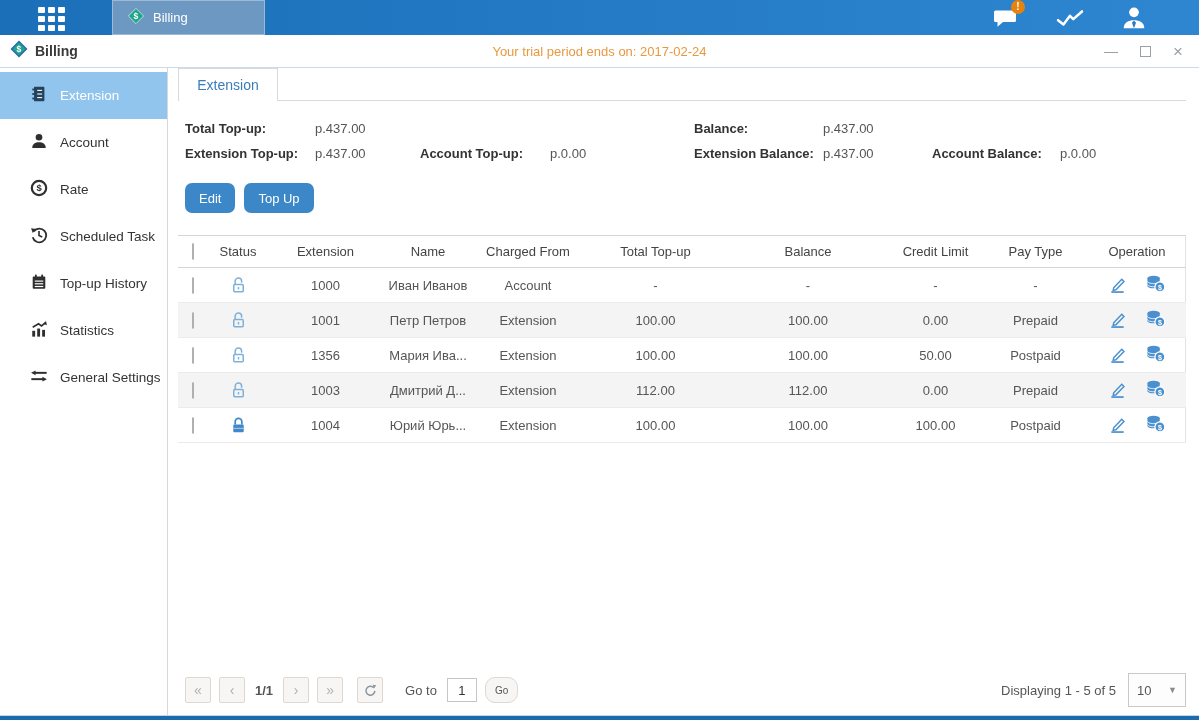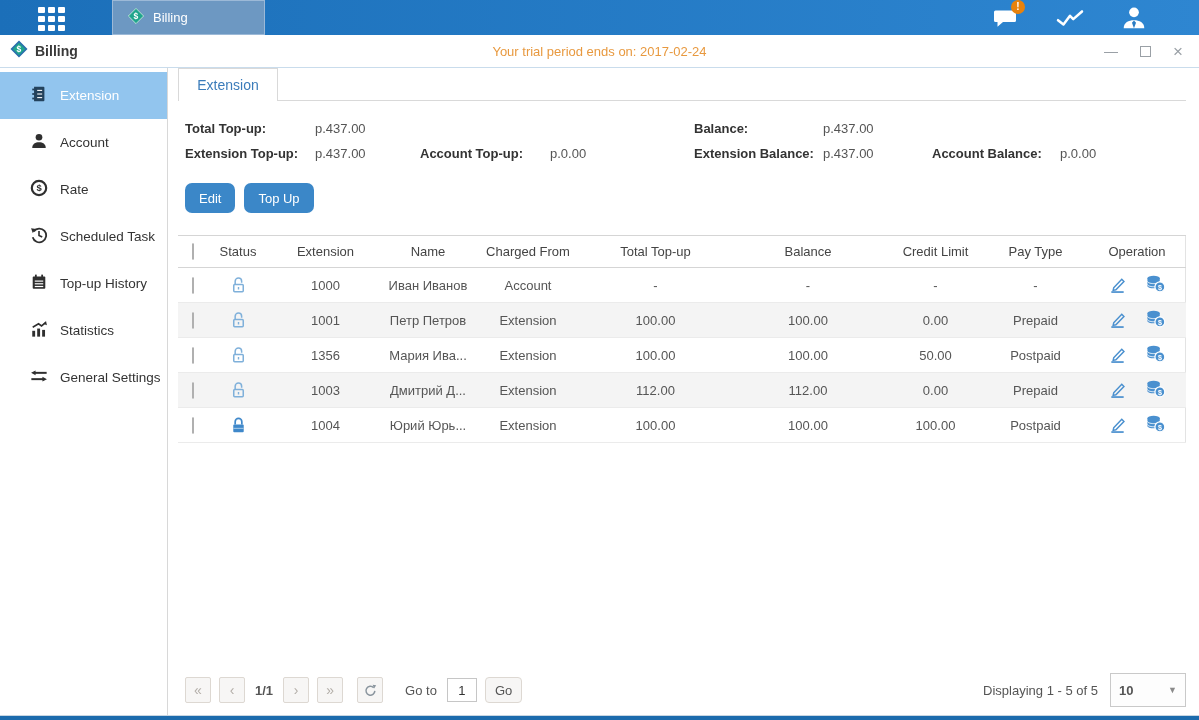--- a/index.html
+++ b/index.html
@@ -60,23 +60,23 @@
   .status-cell svg { vertical-align:middle; }
   .op-cell span { display:inline-block; margin:0 7px; cursor:pointer; vertical-align:middle; }
 
   
   .pagination { margin-top:auto; margin-bottom:8px; display:flex; align-items:center; font-size:13px; color:#555; flex-shrink:0; padding-left:7px; }
   .pg-btn { width:26px; height:26px; background:#f7f6f5; border:1px solid #ddd8d2; border-radius:2px; display:flex; align-items:center; justify-content:center; color:#b3aea8; font-size:14px; margin-right:8px; cursor:pointer; }
   .pg-indicator { margin:0 10px 0 2px; color:#555;font-weight:bold; }
   .pg-refresh { margin-left:6px; }
   .goto-label { margin:0 10px 0 14px; }
   .goto-input { width:30px; height:24px; border:1px solid #c6c6c6; text-align:center; font-size:13px; font-family:inherit; color:#333; }
-  .go-btn { margin-left:8px; height:26px; padding:0 9px; background:#f7f6f5; border:1px solid #ddd8d2; border-radius:4px; font-size:13px; color:#555; cursor:pointer; font-family:inherit; }
+  .go-btn { margin-left:8px; height:26px; padding:0 9px; background:#f7f6f5; border:1px solid #ddd8d2; border-radius:10px; font-size:10px; color:#555; cursor:pointer; font-family:inherit; }
   .pg-right { margin-left:auto; display:flex; align-items:center; gap:12px; }
-  .page-size { width:76px; height:26px; border:1px solid #c9c9c9; background:#fdfdfd; display:flex; align-items:center; justify-content:space-between; padding:16px 8px; cursor:pointer; color:#555;font-weight:bold; }
+  .page-size { width:58px; height:26px; border:1px solid #c9c9c9; background:#fdfdfd; display:flex; align-items:center; justify-content:space-between; padding:16px 8px; cursor:pointer; color:#555; }
   .page-size .arrow { color:#8a8a8a; font-size:9px; }
 
   .bottom-strip { height:5px; background:#1c6bad; border-top:1px solid #c8d6e2; flex-shrink:0; }
 </style>
 </head>
 <body>
 
 <div class="window">
 
   <div class="topbar">

